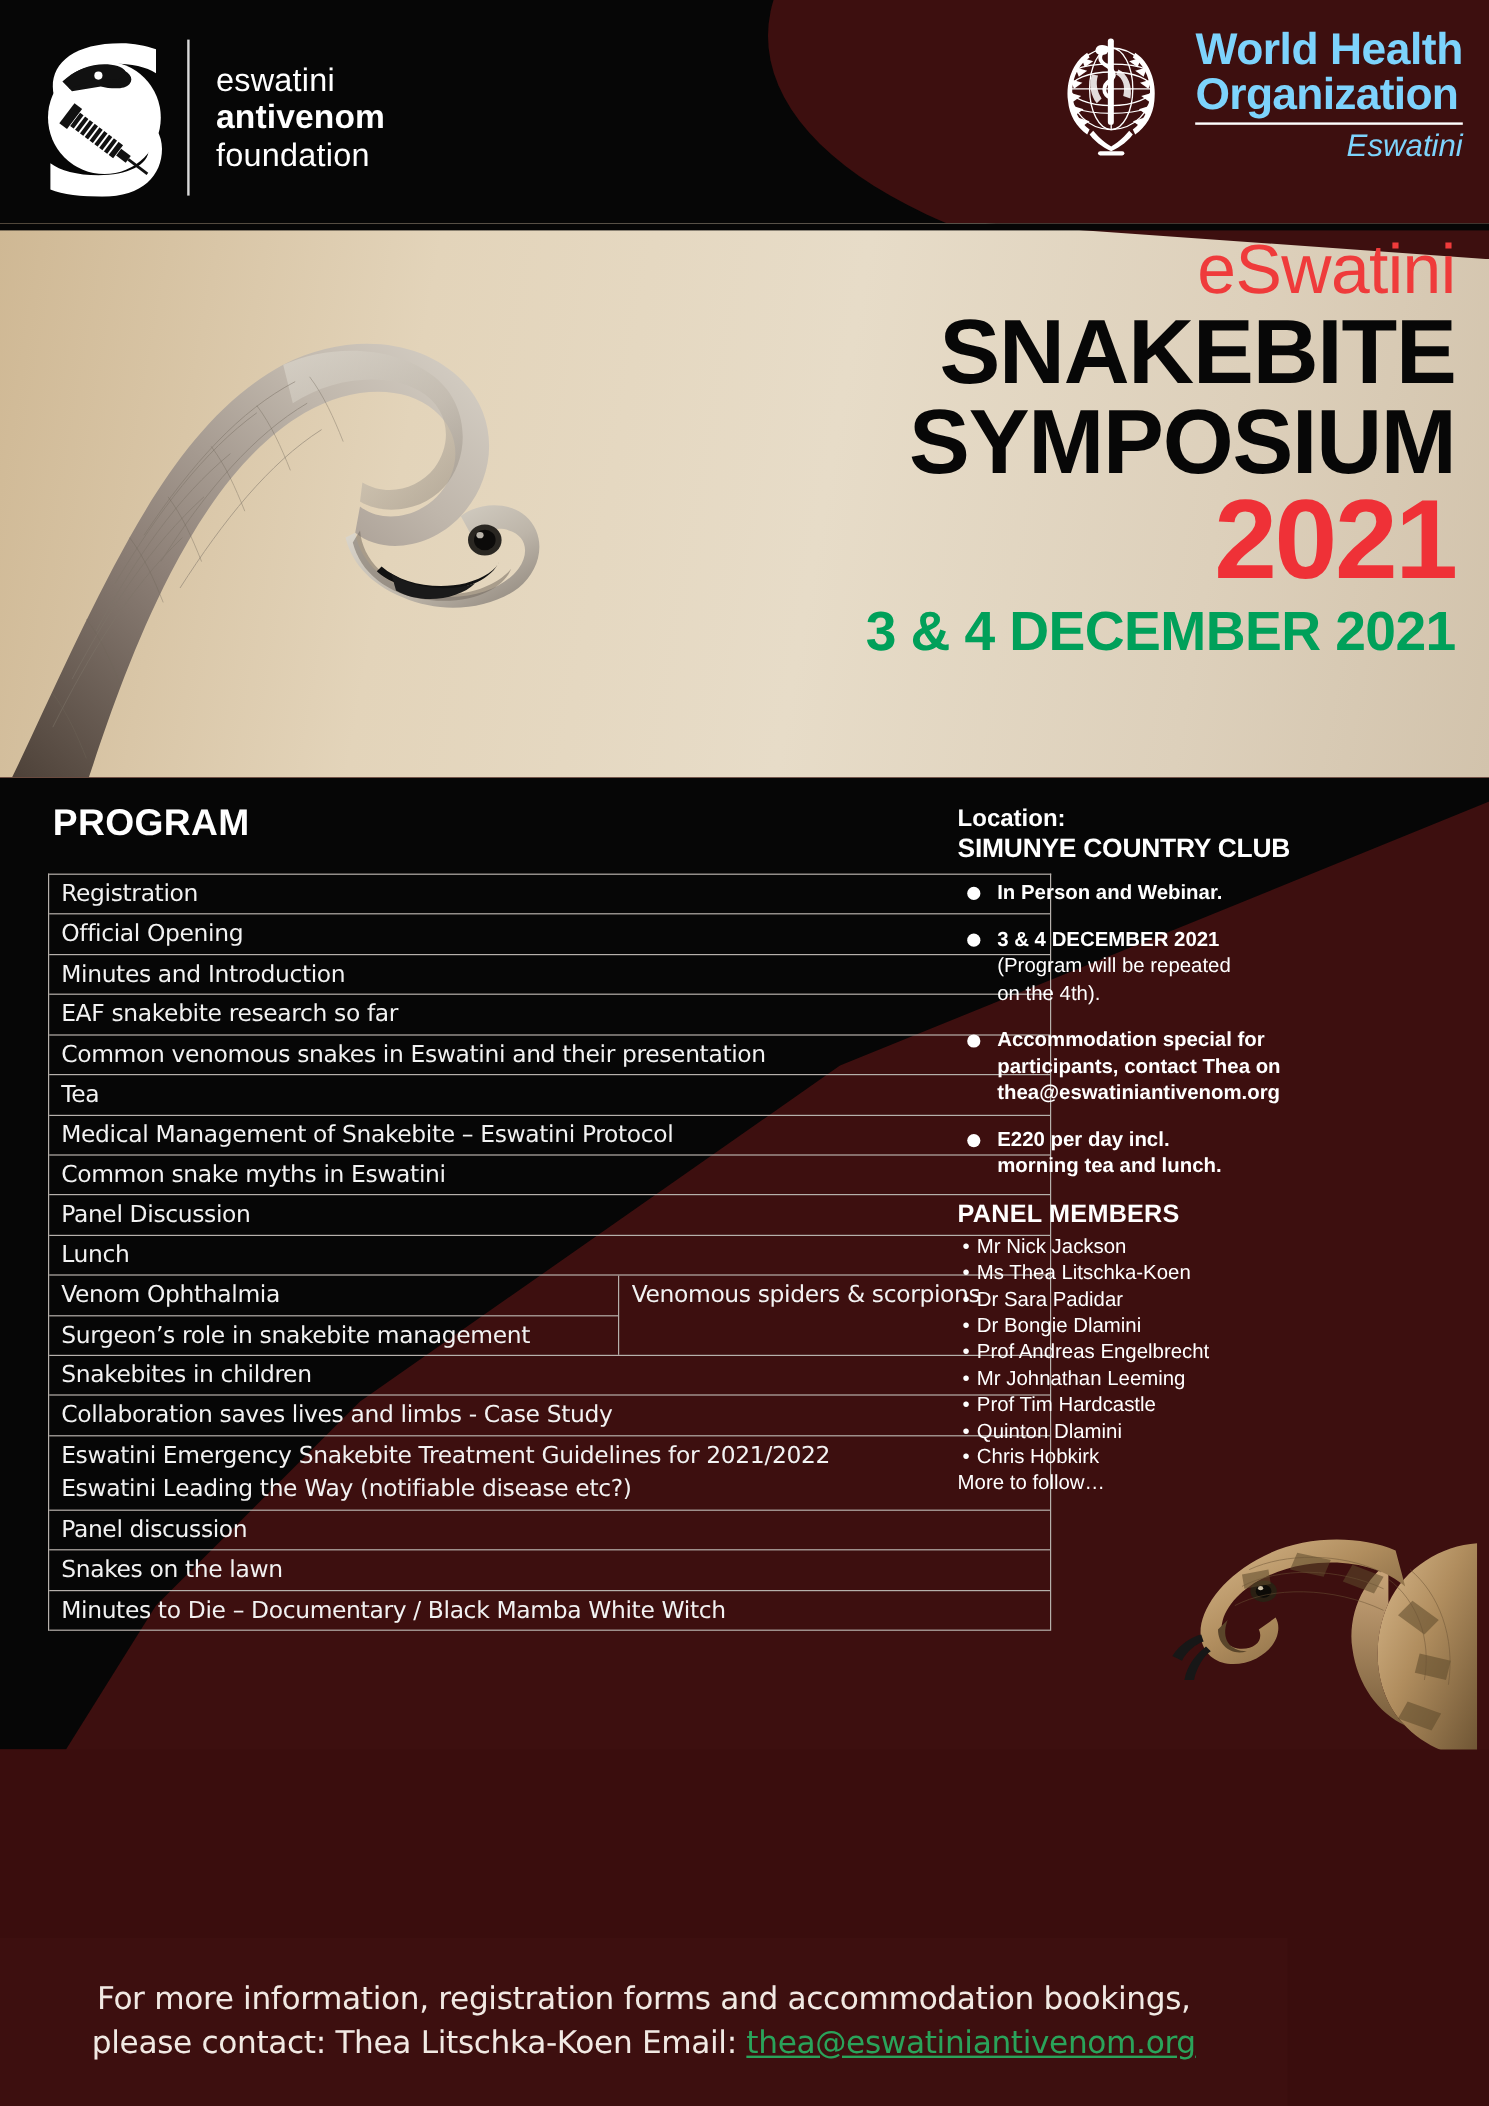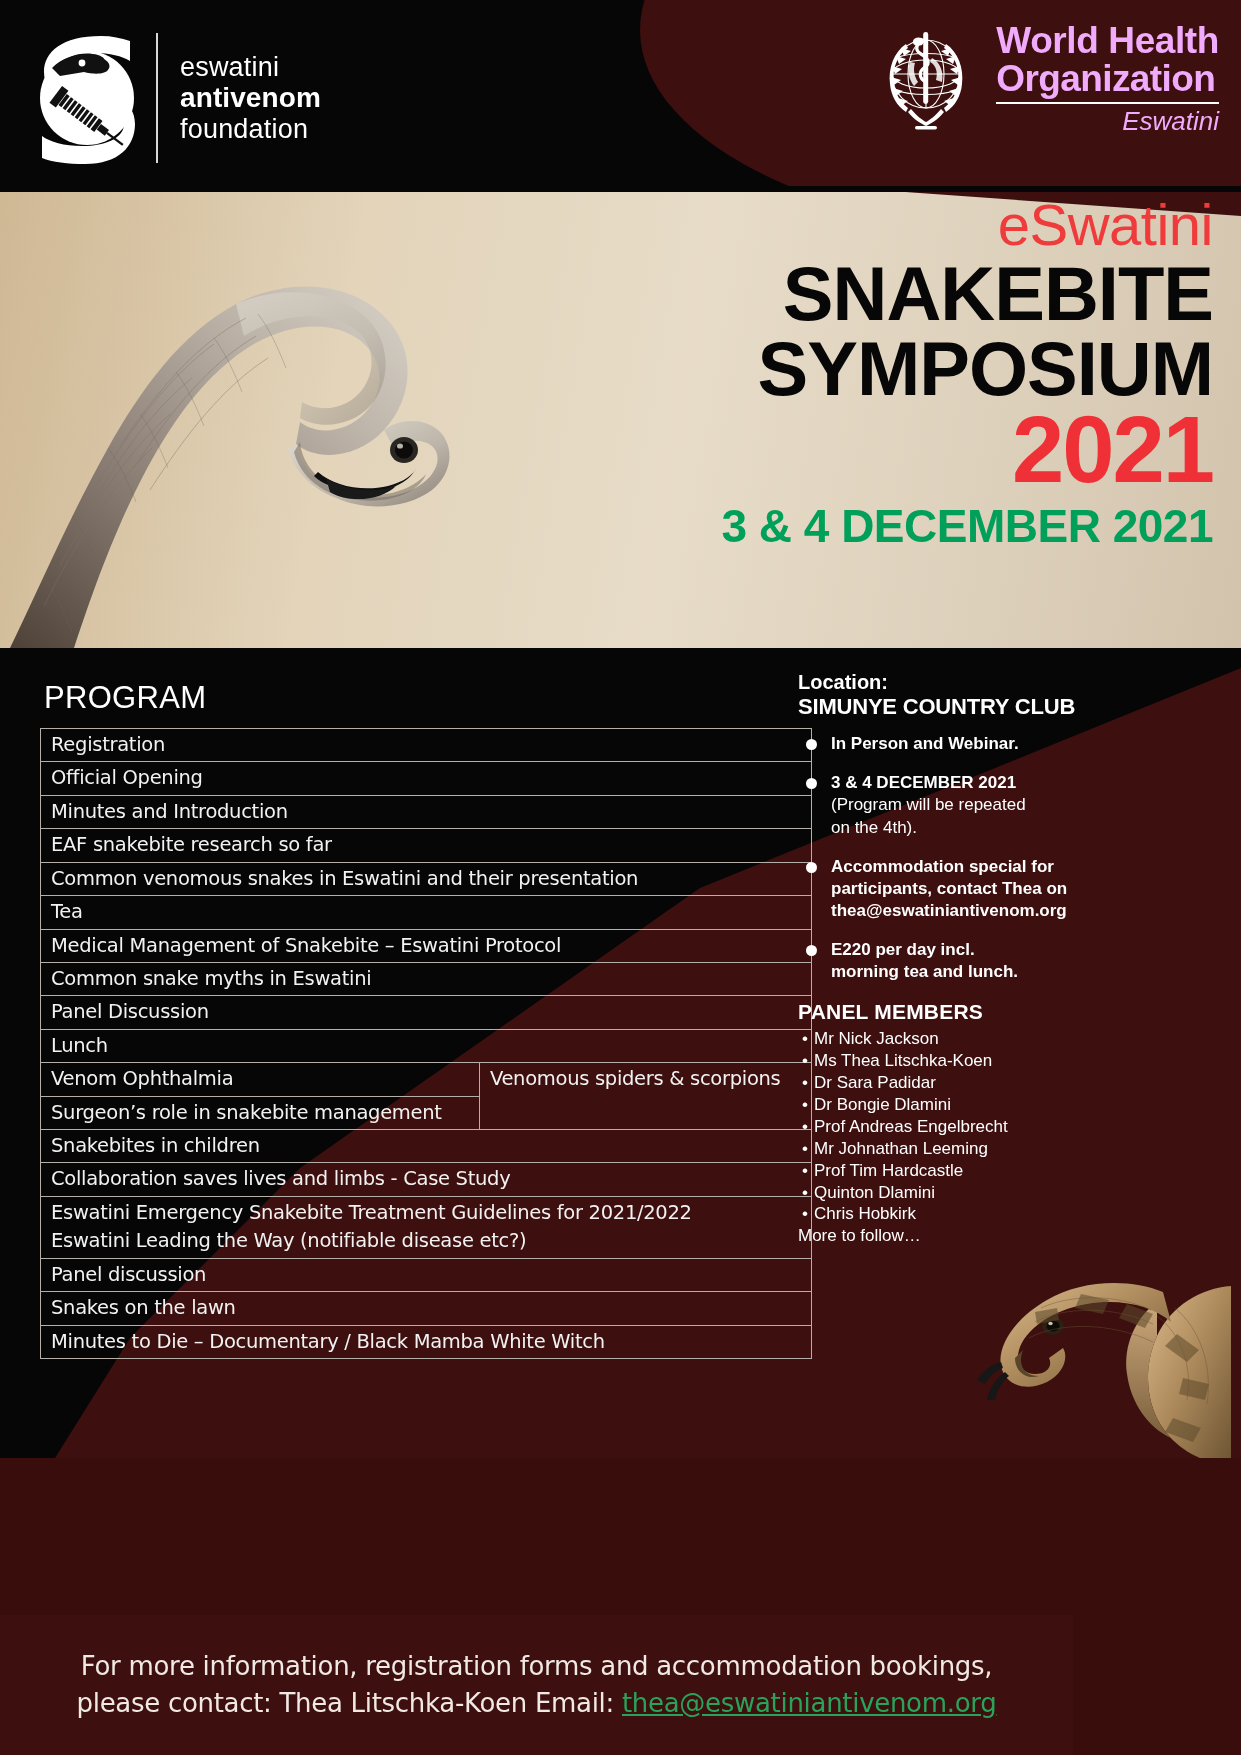--- a/index.html
+++ b/index.html
@@ -44,21 +44,21 @@
   .eaf-words { color:#ffffff; line-height:1.13; }
   .eaf-words .l1 { font-size:27px; font-weight:400; letter-spacing:0.2px; }
   .eaf-words .l2 { font-size:28px; font-weight:700; letter-spacing:0.1px; }
   .eaf-words .l3 { font-size:27px; font-weight:400; letter-spacing:0.2px; }
 
   .who-logo {
     position:absolute; right:22px; top:22px; display:flex; align-items:flex-start; gap:14px;
     z-index:6;
   }
   .who-emblem { width:112px; height:118px; }
-  .who-words { color:#f0abfc; }
+  .who-words { color:#7dd3fc; }
   .who-words .w1 { font-size:37px; font-weight:700; line-height:1.02; letter-spacing:-0.4px; }
   .who-words .w2 { font-size:37px; font-weight:700; line-height:1.02; letter-spacing:-0.6px; }
   .who-rule { height:2px; background:#ffffff; margin:5px 0 3px 0; }
   .who-words .w3 { font-size:26px; font-style:italic; text-align:right; line-height:1.1; }
 
   
   .hero {
     position:absolute; left:0; top:186px; width:1241px; height:462px;
     overflow:hidden;
     background:
@@ -105,27 +105,27 @@
     background:#3d0f0f;
     overflow:hidden;
   }
   .black-wedge2 {
     position:absolute; left:0; top:0; width:1241px; height:810px;
     background:#060606;
     clip-path: polygon(0 0, 1241px 0, 1241px 20px, 700px 240px, 300px 520px, 130px 690px, 55px 810px, 0 810px);
   }
 
   .program-title {
-    position:absolute; left:44px; top:32px;
-    color:#ffffff; font-size:31px; font-weight:400; letter-spacing:0.3px;
+    position:absolute; left:44px; top:20px;
+    color:#ffffff; font-size:31px; font-weight:700; letter-spacing:0.3px;
     z-index:5;
   }
 
   .prog-table {
-    position:absolute; left:40px; top:80px; width:772px;
+    position:absolute; left:40px; top:80px; width:836px;
     border:1px solid #b6b0ab; border-bottom:none;
     z-index:5;
   }
   .prog-row {
     display:flex; border-bottom:1px solid #b6b0ab; min-height:32px;
   }
   .prog-cell {
     color:#f2f2f2; font-size:19.5px; font-weight:400;
     padding:5px 0 5px 10px; line-height:1.15;
     font-family:"DejaVu Sans", sans-serif;

